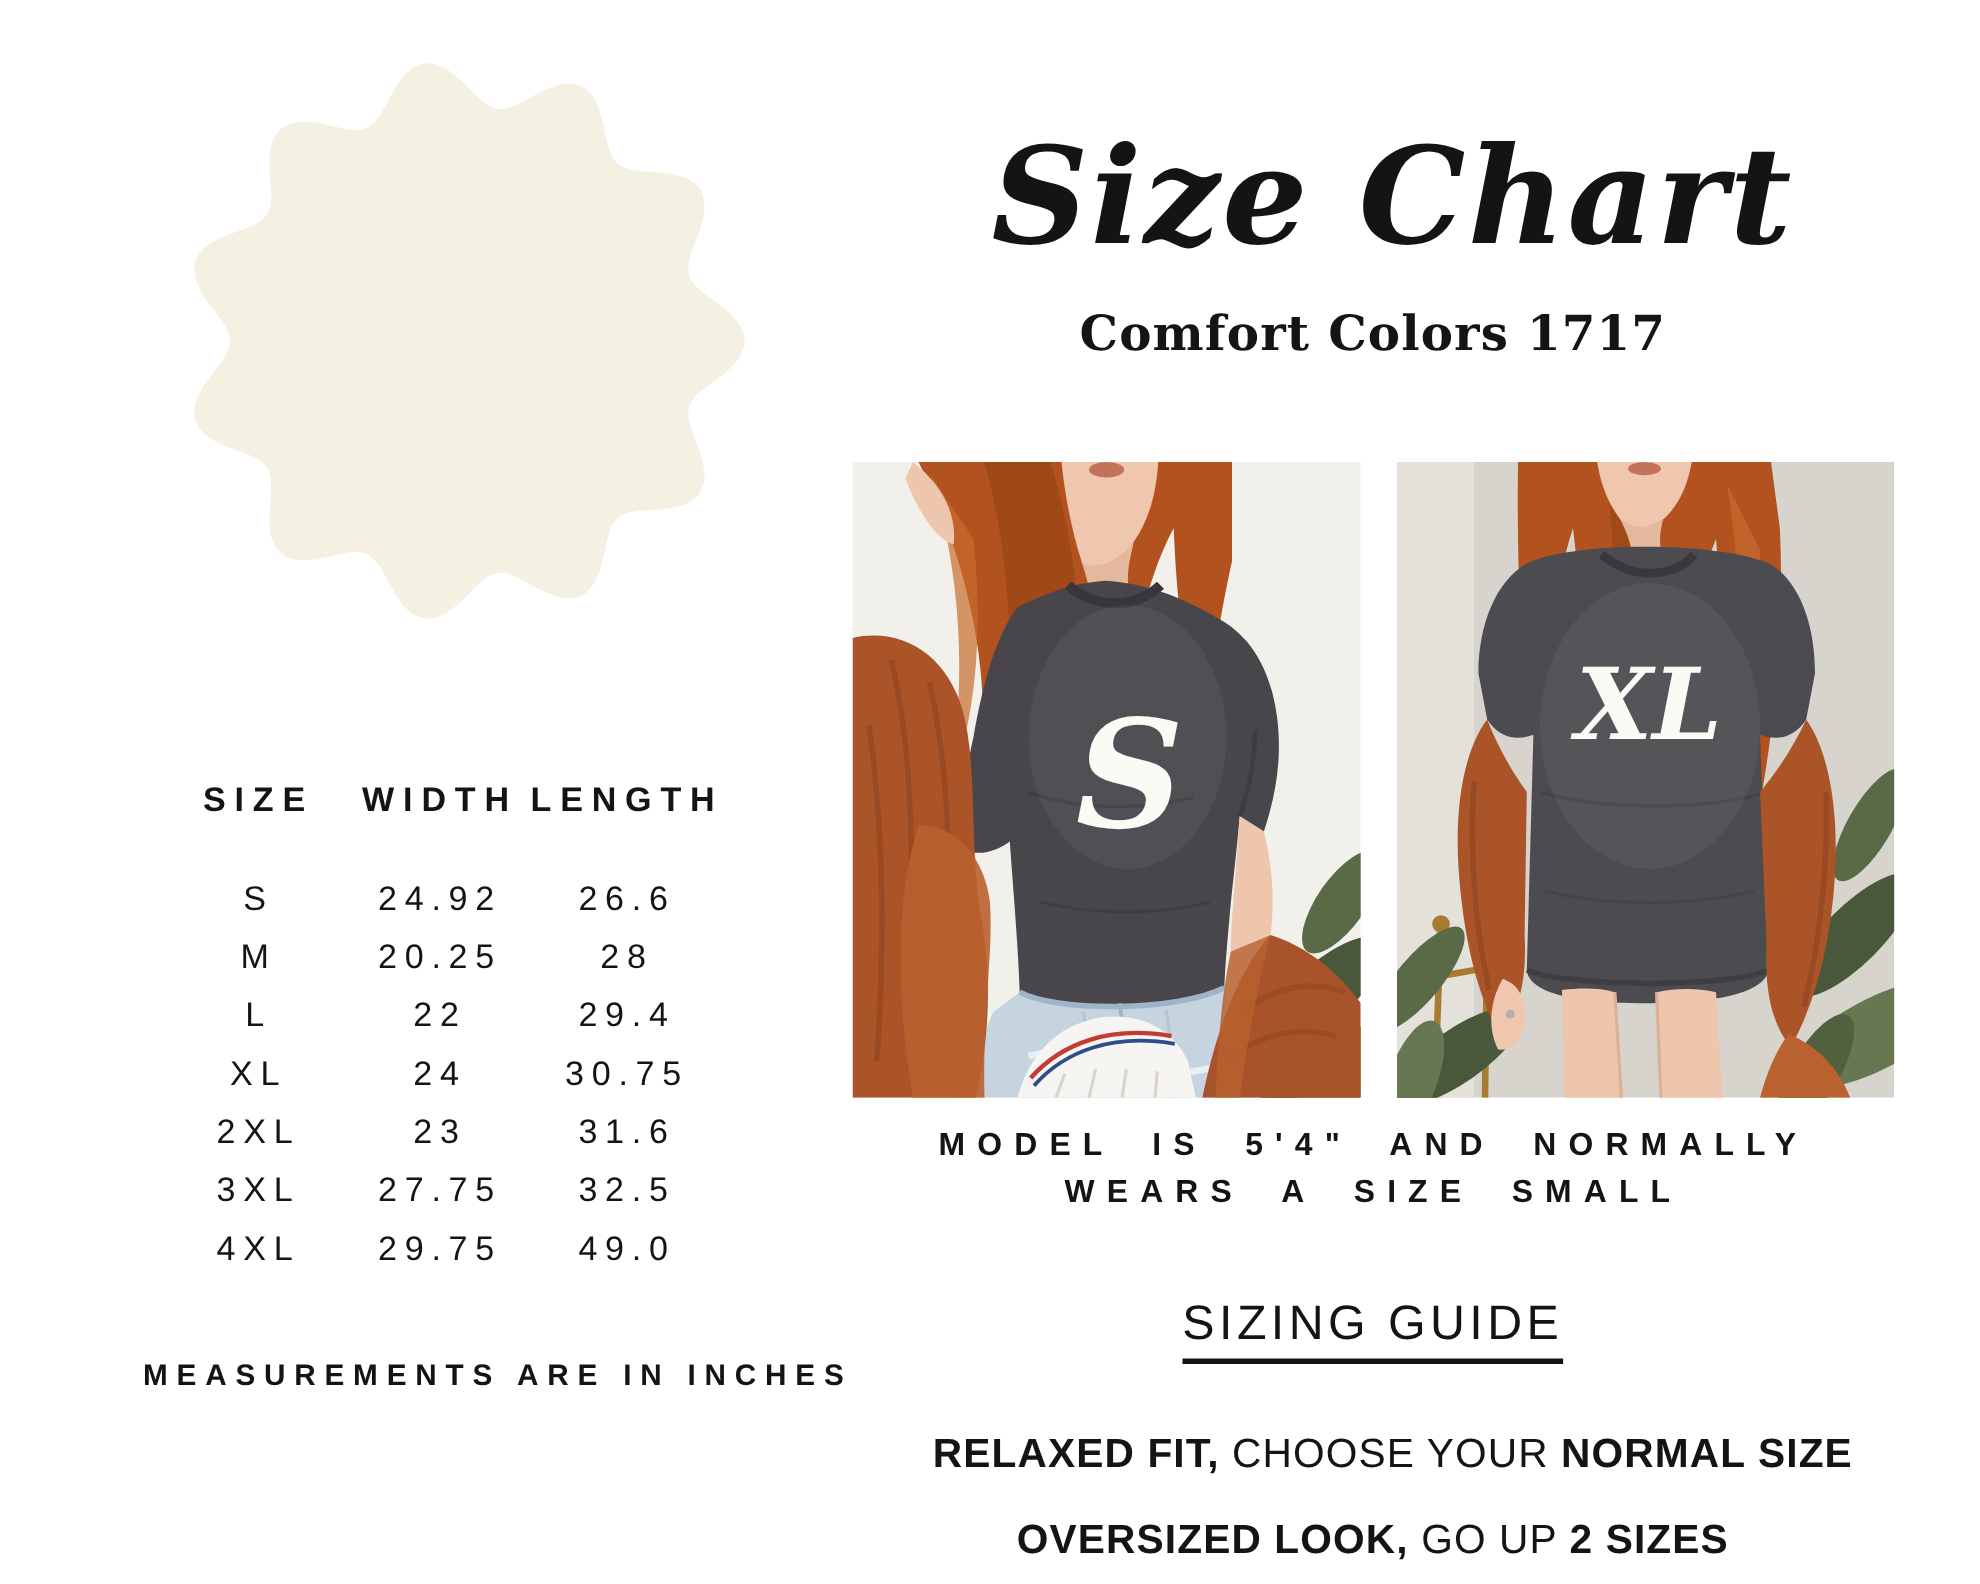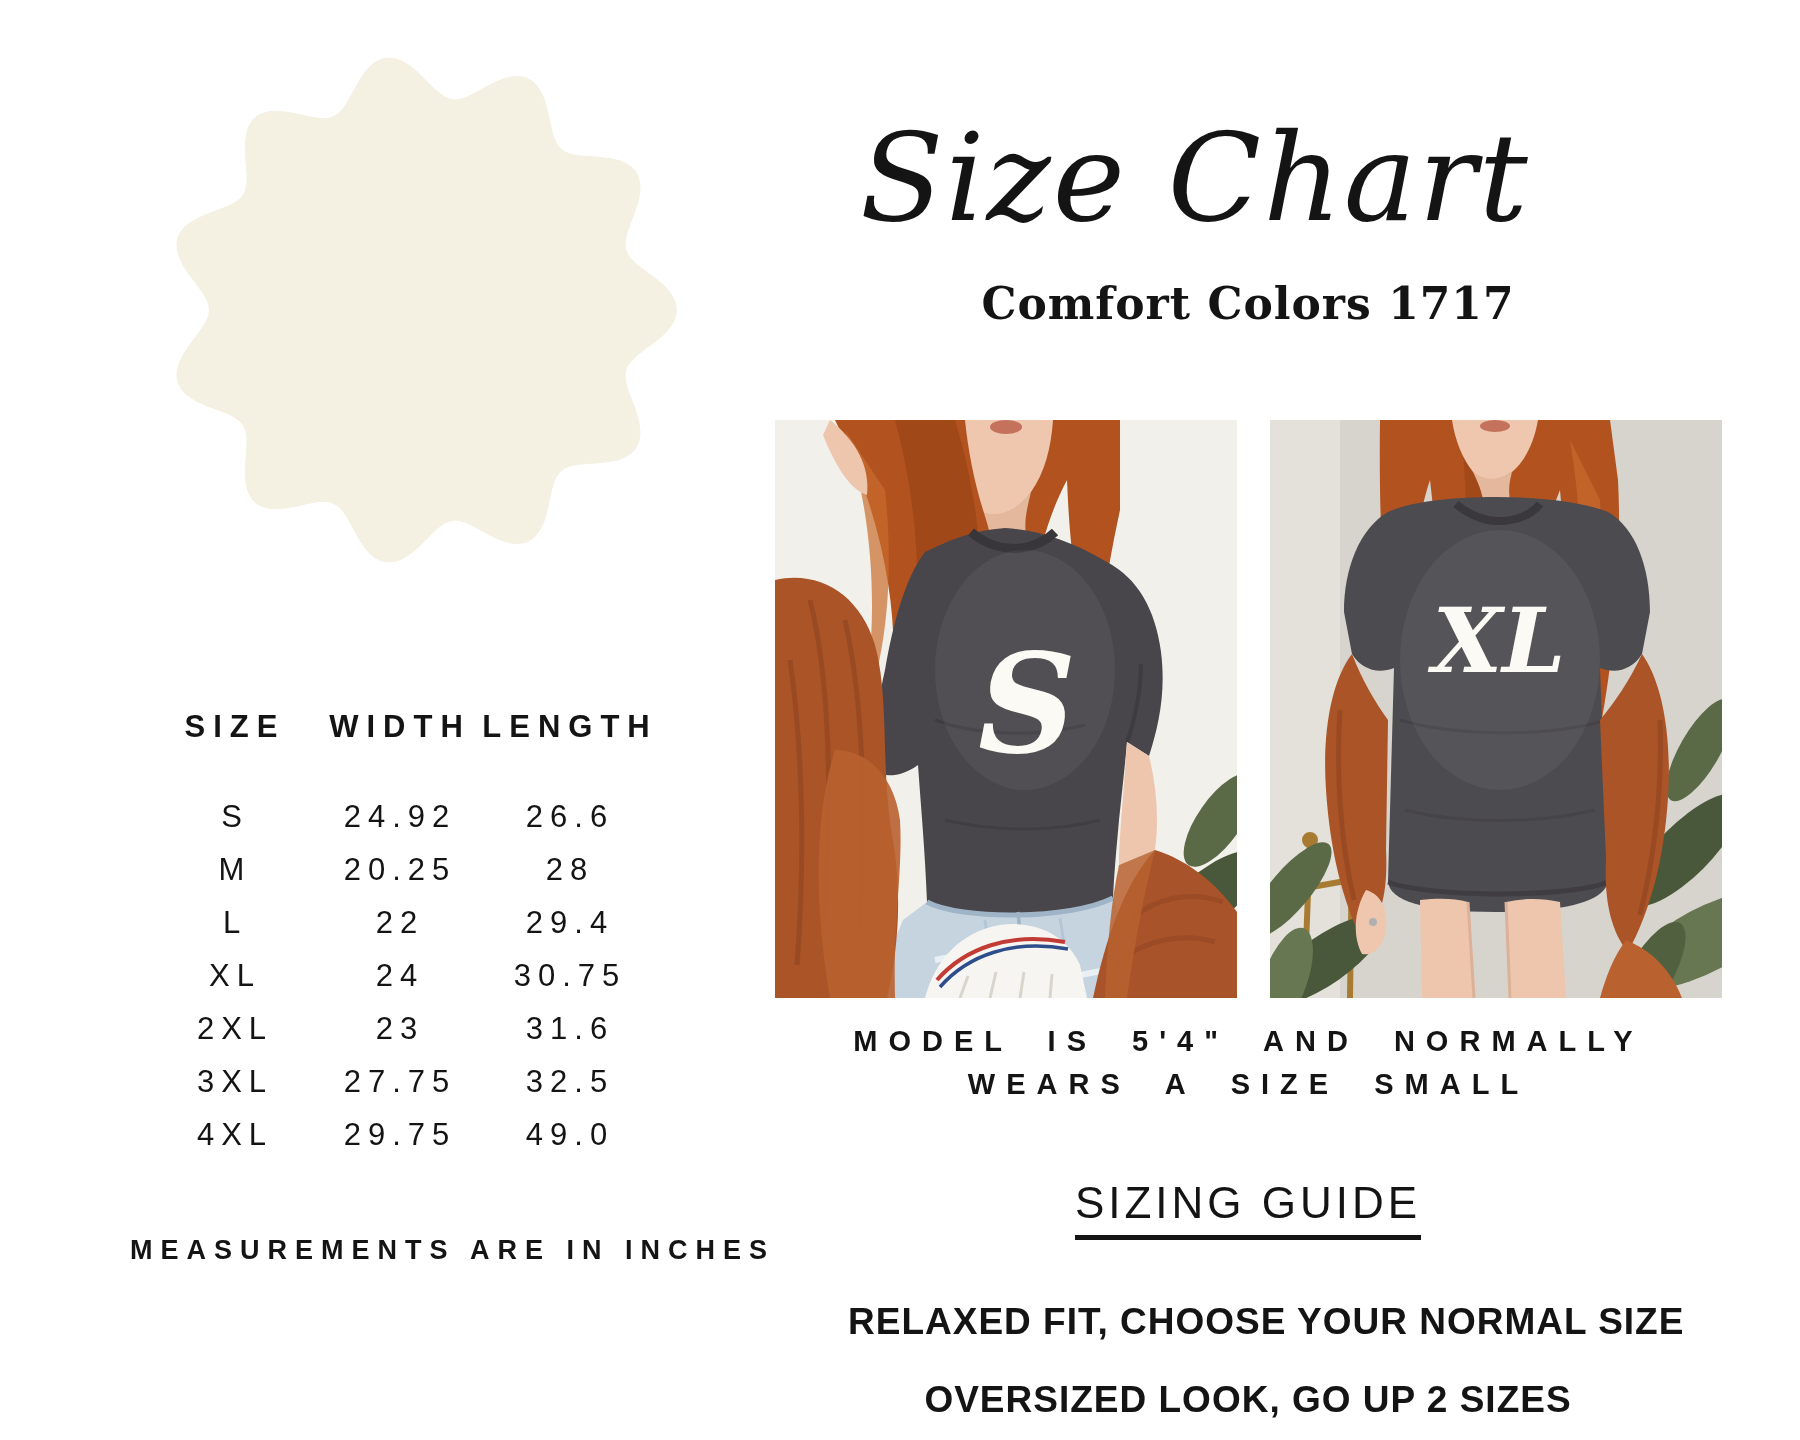--- a/index.html
+++ b/index.html
@@ -15,22 +15,22 @@
   .trow{display:grid;grid-template-columns:180px 150px 190px;}
   .tcell{text-align:center;font-size:31px;letter-spacing:7px;font-stretch:condensed;white-space:nowrap;margin-top:27px;}
   .thead .tcell{font-weight:700;letter-spacing:8px;}
   .tbody{position:absolute;left:0;top:90px;width:520px;}
   .tbody .trow{height:53px;align-items:center;}
   .tbody .tcell{font-weight:500;}
   .footnote{left:130px;top:1235px;width:580px;text-align:left;font-size:27px;font-weight:700;
             letter-spacing:8px;font-stretch:condensed;white-space:nowrap;}
 
   
-  .title{left:860px;top:88px;width:860px;
-         font-family:"DejaVu Serif",serif;font-style:italic;font-weight:400;
+  .title{left:836px;top:88px;width:860px;text-align:center;
+         font-family:"DejaVu Serif",serif;font-style:italic;font-weight:700;
          font-size:122px;line-height:180px;letter-spacing:2px;}
   .subtitle{left:898px;top:278px;width:700px;text-align:center;
             font-family:"DejaVu Serif",serif;font-weight:700;font-size:44px;letter-spacing:1px;}
 
   
   .photo{top:420px;width:462px;height:578px;}
   #photoL{left:775px;}
   #photoR{left:1270px;width:452px;}
   .shirt-letter{font-family:"DejaVu Serif",serif;font-style:italic;font-weight:700;fill:#fbfaf4;}
 
@@ -38,21 +38,21 @@
   .caption{left:775px;top:1020px;width:947px;text-align:center;font-size:29px;font-weight:600;
            letter-spacing:0.38em;word-spacing:0.55em;line-height:43px;font-stretch:condensed;}
 
   
   .guide-head{left:898px;top:1178px;width:700px;text-align:center;}
   .guide-head span{display:inline-block;font-size:44px;font-weight:400;letter-spacing:4px;
                    border-bottom:5px solid #141414;padding-bottom:7px;font-stretch:condensed;}
   .guide-lines{left:848px;top:1283px;width:800px;text-align:center;font-size:37px;line-height:78px;
                letter-spacing:1px;font-stretch:condensed;white-space:nowrap;}
   .guide-lines .b{font-weight:700;}
-  .guide-lines .r{font-weight:700;}
+  .guide-lines .r{font-weight:400;}
 </style>
 </head>
 <body>
 
 <div class="canvas">
 
   <svg id="blobSvg" class="abs" width="540" height="530" viewBox="0 0 540 530">
     <path id="blobPath" fill="#f4f1e3" d="M527.0,262.0L526.0,268.7L523.3,275.2L518.9,281.4L513.2,287.4L506.7,292.9L499.9,298.1L493.2,303.0L487.1,307.7L482.1,312.4L478.4,317.3L476.2,322.5L475.6,328.1L476.3,334.3L478.1,341.1L480.8,348.5L483.8,356.3L486.7,364.4L489.0,372.6L490.3,380.6L490.4,388.1L488.9,394.9L485.8,400.9L481.2,405.8L475.1,409.5L467.8,412.2L459.7,414.0L451.2,415.0L442.7,415.7L434.5,416.2L427.0,417.0L420.4,418.4L414.8,420.6L410.4,424.0L406.9,428.6L404.3,434.4L402.3,441.3L400.6,449.1L398.8,457.3L396.8,465.7L394.3,473.7L390.9,481.0L386.7,487.2L381.6,491.8L375.7,494.8L369.0,496.1L361.7,495.7L354.1,493.8L346.3,490.7L338.6,486.9L331.2,482.8L324.1,478.9L317.4,475.6L311.2,473.4L305.4,472.6L299.8,473.4L294.5,475.6L289.1,479.4L283.6,484.3L278.0,490.0L272.0,496.0L265.7,501.9L259.2,507.1L252.4,511.2L245.5,513.8L238.7,514.6L232.1,513.6L225.9,510.7L220.1,506.2L214.8,500.2L210.0,493.3L205.7,485.8L201.7,478.4L197.9,471.4L194.0,465.2L189.9,460.3L185.3,456.7L180.1,454.6L174.3,453.8L167.6,454.3L160.3,455.6L152.3,457.3L144.0,459.2L135.5,460.6L127.2,461.3L119.4,460.9L112.4,459.1L106.4,455.9L101.7,451.2L98.2,445.1L96.0,438.0L95.0,430.0L94.9,421.5L95.3,412.9L96.0,404.5L96.5,396.7L96.4,389.6L95.5,383.3L93.3,378.0L89.9,373.6L85.1,369.9L79.1,366.8L72.0,363.9L64.2,361.1L56.2,358.1L48.4,354.6L41.2,350.6L35.1,345.9L30.5,340.5L27.5,334.4L26.4,327.8L27.1,320.8L29.4,313.6L33.0,306.3L37.6,299.1L42.7,292.2L47.8,285.6L52.3,279.3L55.9,273.3L58.2,267.6L59.0,262.0L58.2,256.4L55.9,250.7L52.3,244.7L47.8,238.4L42.7,231.8L37.6,224.9L33.0,217.7L29.4,210.4L27.1,203.2L26.4,196.2L27.5,189.6L30.5,183.5L35.1,178.1L41.2,173.4L48.4,169.4L56.2,165.9L64.2,162.9L72.0,160.1L79.1,157.2L85.1,154.1L89.9,150.4L93.3,146.0L95.5,140.7L96.4,134.4L96.5,127.3L96.0,119.5L95.3,111.1L94.9,102.5L95.0,94.0L96.0,86.0L98.2,78.9L101.7,72.8L106.4,68.1L112.4,64.9L119.4,63.1L127.2,62.7L135.5,63.4L144.0,64.8L152.3,66.7L160.2,68.4L167.6,69.7L174.3,70.2L180.1,69.4L185.3,67.3L189.9,63.7L194.0,58.8L197.9,52.6L201.7,45.6L205.7,38.2L210.0,30.7L214.8,23.8L220.1,17.8L225.9,13.3L232.1,10.4L238.7,9.4L245.5,10.2L252.4,12.8L259.2,16.9L265.7,22.1L272.0,28.0L278.0,34.0L283.6,39.7L289.1,44.6L294.5,48.4L299.8,50.6L305.4,51.4L311.2,50.6L317.4,48.4L324.1,45.1L331.2,41.2L338.6,37.1L346.3,33.3L354.1,30.2L361.7,28.3L369.0,27.9L375.7,29.2L381.6,32.2L386.7,36.8L390.9,43.0L394.3,50.3L396.8,58.3L398.8,66.7L400.6,74.9L402.3,82.7L404.3,89.6L406.9,95.4L410.4,100.0L414.8,103.4L420.4,105.6L427.0,107.0L434.5,107.8L442.7,108.3L451.2,109.0L459.7,110.0L467.8,111.8L475.1,114.5L481.2,118.2L485.8,123.1L488.9,129.1L490.4,135.9L490.3,143.4L489.0,151.4L486.7,159.6L483.8,167.7L480.8,175.5L478.1,182.9L476.3,189.7L475.6,195.9L476.2,201.5L478.4,206.7L482.1,211.6L487.1,216.3L493.2,221.0L499.9,225.9L506.7,231.1L513.2,236.6L518.9,242.6L523.3,248.8L526.0,255.3L527.0,262.0Z"></path>
   </svg>
 

